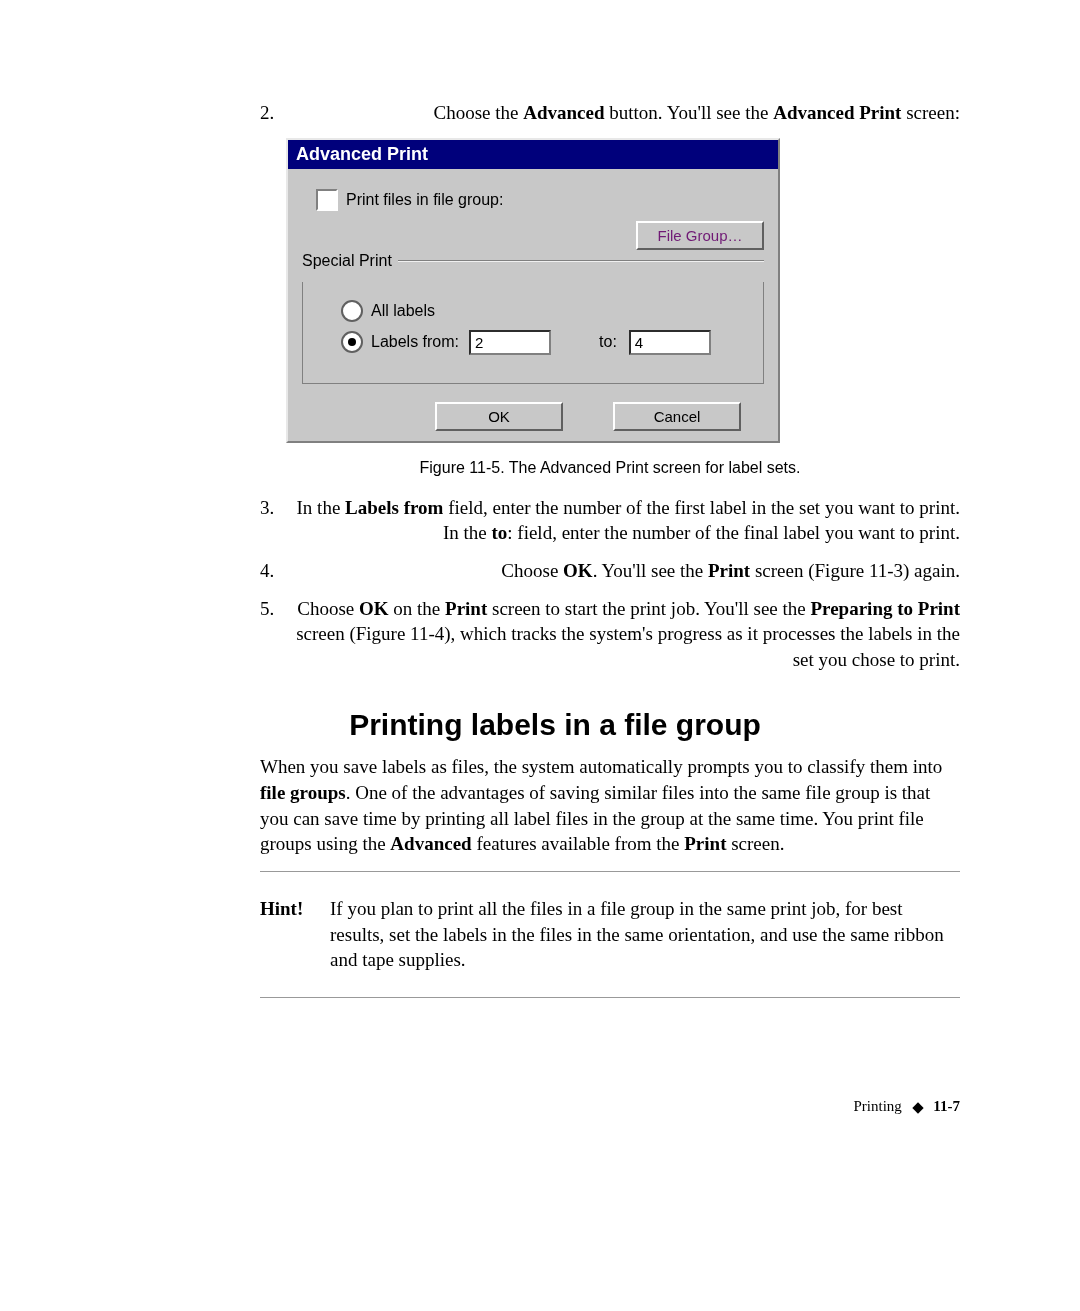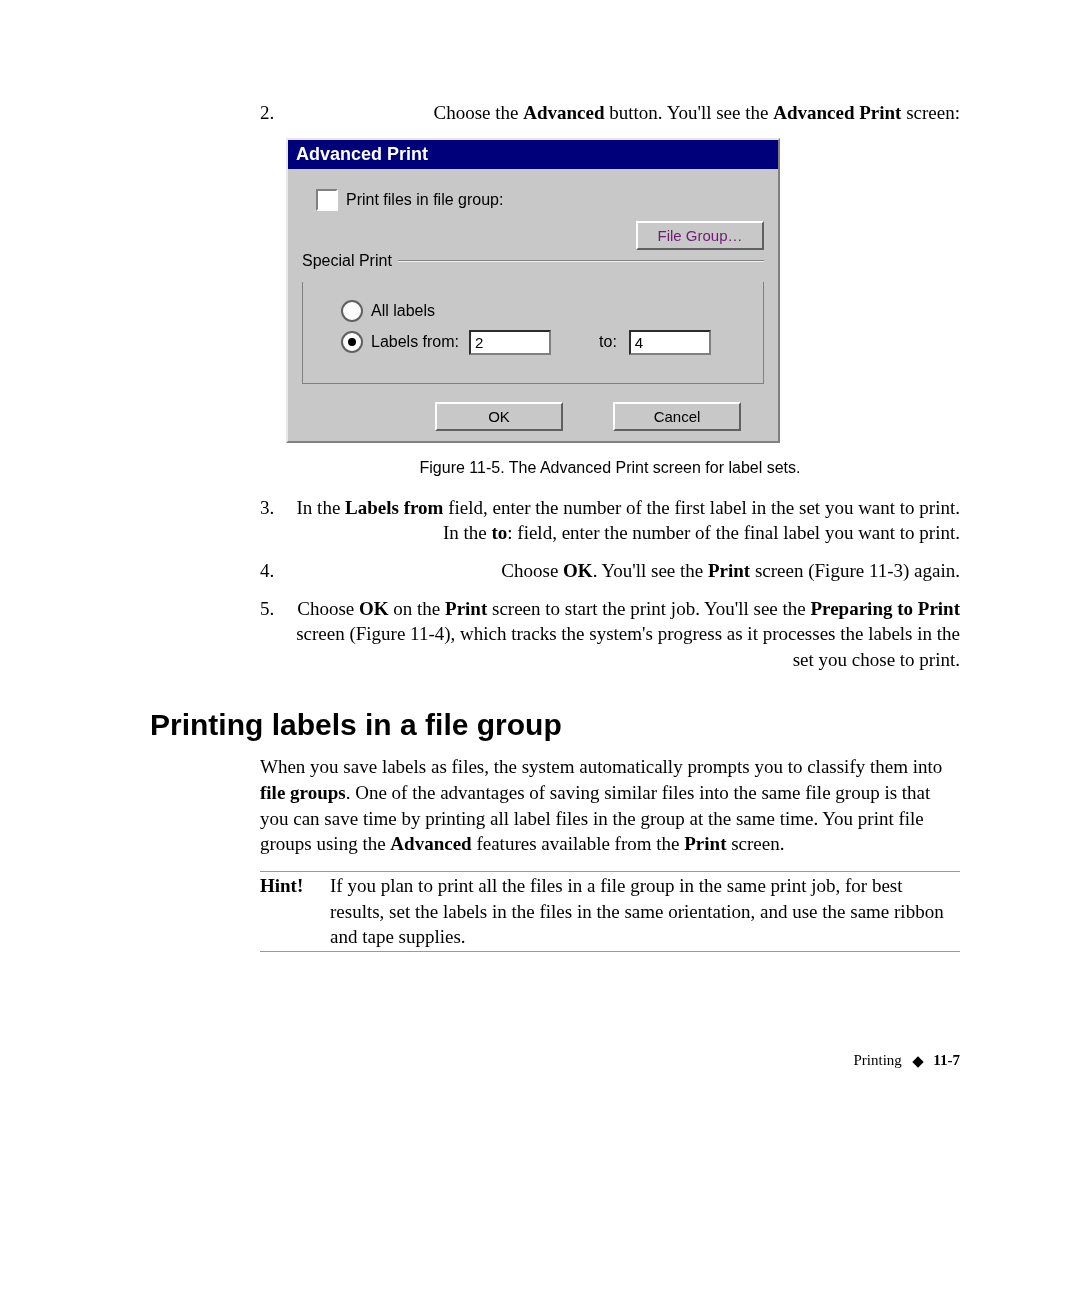--- a/index.html
+++ b/index.html
@@ -159,32 +159,33 @@
     justify-content: center;
     gap: 50px;
     margin-top: 18px;
     padding-left: 110px;
   }
   h2.section {
     font-family: Arial, Helvetica, sans-serif;
     font-weight: bold;
     font-size: 30px;
     margin: 36px 0 12px 0;
+    text-align: center;
   }
   .body-para {
     margin-left: 110px;
     font-size: 19px;
     line-height: 1.35;
     margin-bottom: 14px;
   }
   .hint-block {
     margin-left: 110px;
     border-top: 1px solid #999;
     border-bottom: 1px solid #999;
-    padding: 1px 0;
+    padding: 24px 0;
     display: flex;
     font-size: 19px;
     line-height: 1.35;
   }
   .hint-label {
     font-weight: bold;
     min-width: 60px;
     margin-right: 10px;
   }
   .hint-text { flex: 1; }

